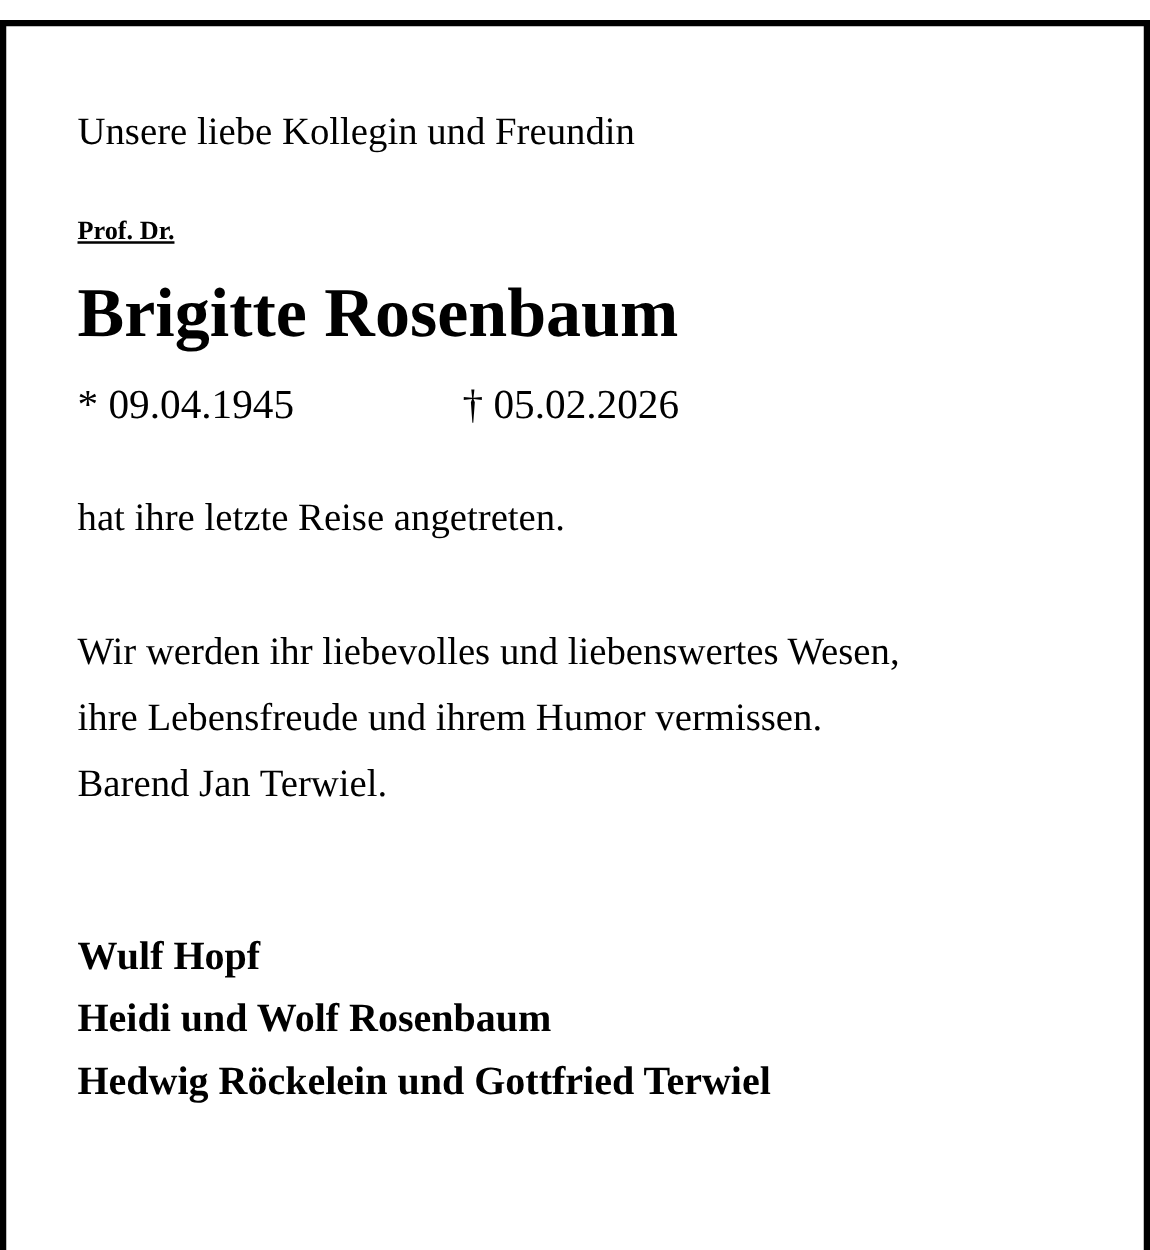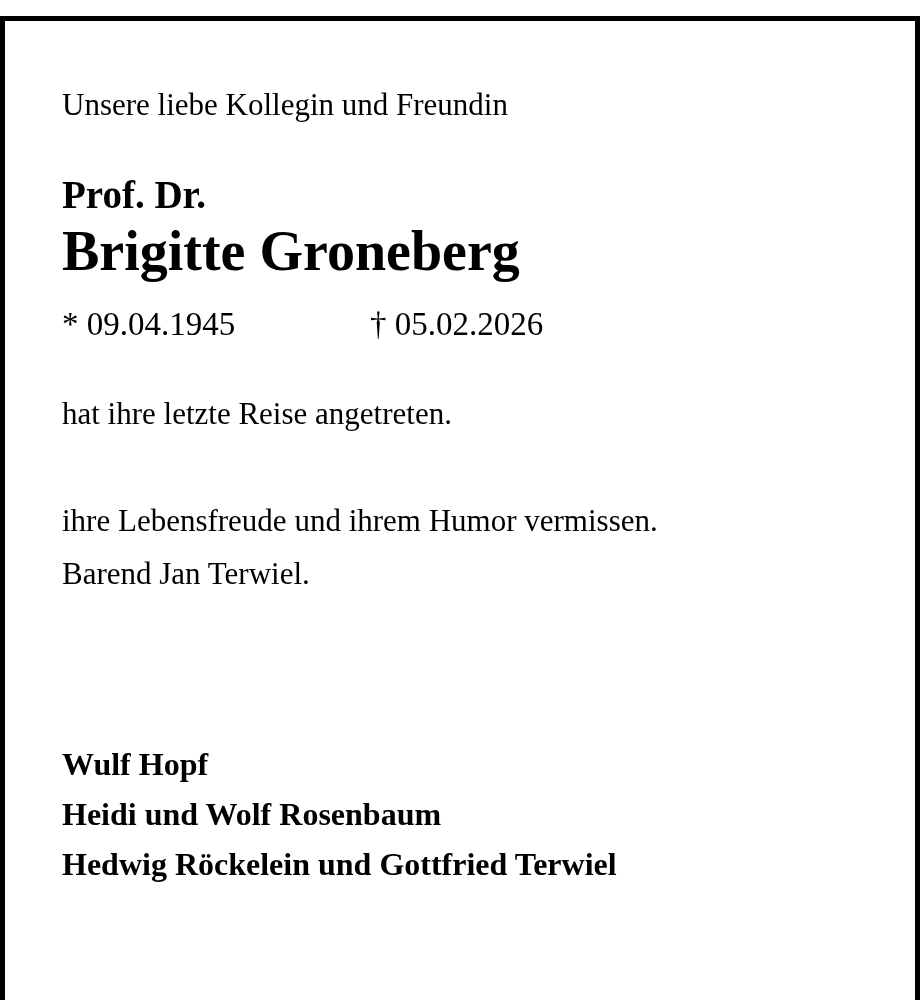--- a/index.html
+++ b/index.html
@@ -7,44 +7,45 @@
     .frame {
       position: absolute; left: 0; top: 16px; width: 920px; height: 1000px;
       box-sizing: border-box; border: 5px solid #000000; background: #ffffff;
     }
     .txt {
       position: absolute; left: 57px; margin: 0; white-space: nowrap;
       font-family: "Liberation Serif", "DejaVu Serif", serif; color: #000000;
     }
     .reg { font-size: 31px; font-weight: normal; }
     .intro { top: 66px; }
-    .title { top: 151px; font-size: 39px; font-weight: bold; }
+    .title { top: 151px; font-size: 21px; font-weight: bold; text-decoration: underline; }
     .name { top: 198px; font-size: 56px; font-weight: bold; letter-spacing: 0px; }
     .dates { top: 285px; font-size: 33px; width: 800px; }
     .dates .birth { position: absolute; left: 0; text-align: center; }
     .dates .death { position: absolute; left: 308px; }
     .l1 { top: 375px; }
     .body { top: 473px; line-height: 53px; font-size: 31px; }
     .body div { white-space: nowrap; }
     .signers { top: 718px; line-height: 50px; font-size: 32px; font-weight: bold; }
     .signers div { white-space: nowrap; }
   </style>
 </head>
 <body>
 
 <div class="frame">
   <p class="txt reg intro">Unsere liebe Kollegin und Freundin</p>
   <p class="txt title">Prof. Dr.</p>
-  <p class="txt name">Brigitte Groneberg</p>
+  <p class="txt name">Brigitte Rosenbaum</p>
   <div class="txt dates">
     <span class="birth">* 09.04.1945</span>
     <span class="death">† 05.02.2026</span>
   </div>
   <p class="txt reg l1">hat ihre letzte Reise angetreten.</p>
   <div class="txt body">
+    <div>Wir werden ihr liebevolles und liebenswertes Wesen,</div>
     <div>ihre Lebensfreude und ihrem Humor vermissen.</div>
     <div>Barend Jan Terwiel.</div>
   </div>
   <div class="txt signers">
     <div>Wulf Hopf</div>
     <div>Heidi und Wolf Rosenbaum</div>
     <div>Hedwig Röckelein und Gottfried Terwiel</div>
   </div>
 </div>
 

